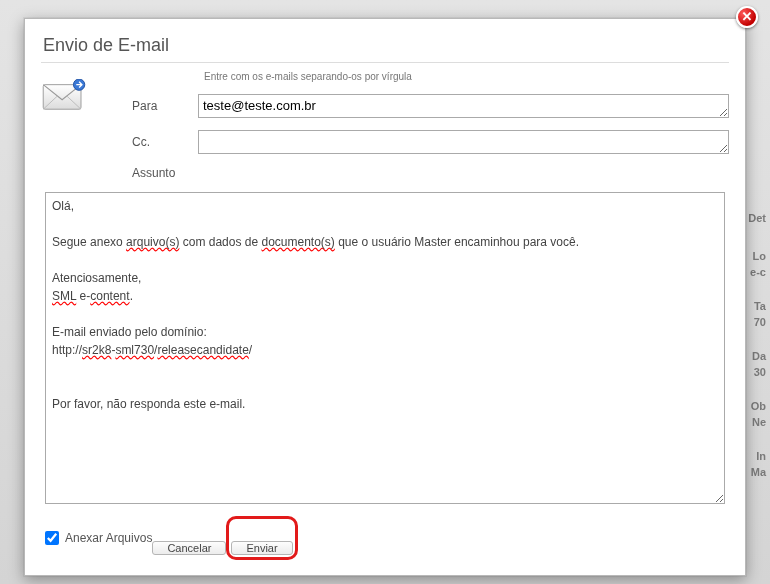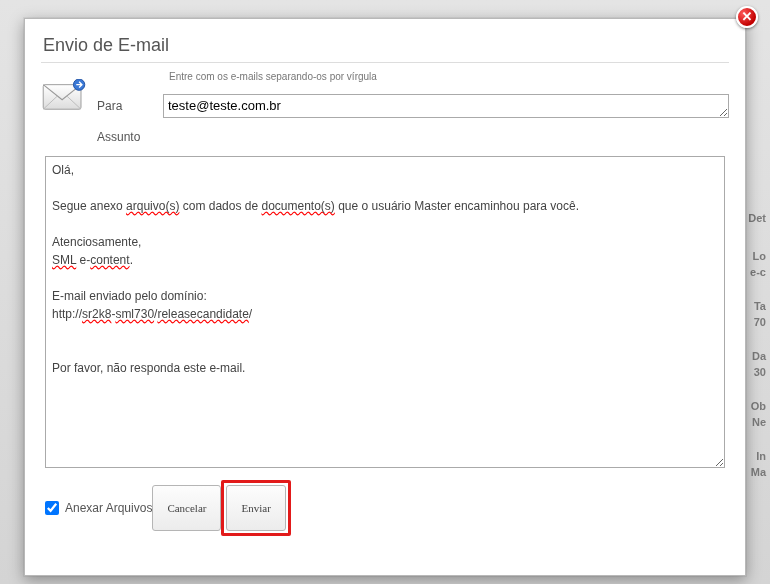--- a/index.html
+++ b/index.html
@@ -59,20 +59,21 @@
   }
   .divider {
     border: none;
     border-top: 1px solid #ddd;
     margin: 0 16px 8px 16px;
   }
   .header-row {
     display: flex;
     align-items: flex-start;
     padding: 0 16px 4px 16px;
+    gap: 35px;
   }
   .mail-icon {
     width: 52px;
     flex: 0 0 52px;
     padding-top: 8px;
   }
   .mail-icon svg { width: 46px; height: 34px; }
   .fields {
     flex: 1;
   }
@@ -134,34 +135,35 @@
   }
   .attach {
     display: flex;
     align-items: center;
     gap: 6px;
     font-size: 12px;
     color: #555;
   }
   .attach input { width: 14px; height: 14px; }
   .btn {
-    font-family: Liberation Serif, serif;
+    font-family: Liberation Sans, sans-serif;
     font-size: 11px;
     color: #444;
     background: linear-gradient(#fdfdfd,#ececec);
     border: 1px solid #b5b5b5;
     border-radius: 3px;
-    padding: 16px 14px;
+    padding: 0 14px;
     cursor: pointer;
+    margin-top: 20px;
   }
   .highlight-send {
     border: 3px solid #e21a1a;
     padding: 2px;
     display: inline-block;
-    border-radius: 2px;
+    border-radius: 10px;
   }
   .btns { display: flex; align-items: center; }
 </style>
 </head>
 <body>
 
 <div class="bg-noise"></div>
 <span class="bg-label" style="top:212px">Det</span>
 <span class="bg-label" style="top:250px">Lo</span>
 <span class="bg-label" style="top:266px">e-c</span>
@@ -201,20 +203,24 @@
       </svg>
     </div>
     <div class="fields">
       <div class="hint">Entre com os e-mails separando-os por vírgula</div>
 
       <div class="field-row">
         <div class="field-label">Para</div>
         <textarea class="field-input" style="">teste@teste.com.br</textarea>
       </div>
 
+      <div class="field-row">
+        <div class="field-label">Cc.</div>
+        <textarea class="field-input" style=""></textarea>
+      </div>
 
       <div class="field-row">
         <div class="field-label">Assunto</div>
       </div>
     </div>
   </div>
 
   <div class="body-area-wrap">
     <div class="body-area" contenteditable="true" style=""><span>Olá,</span>
 

